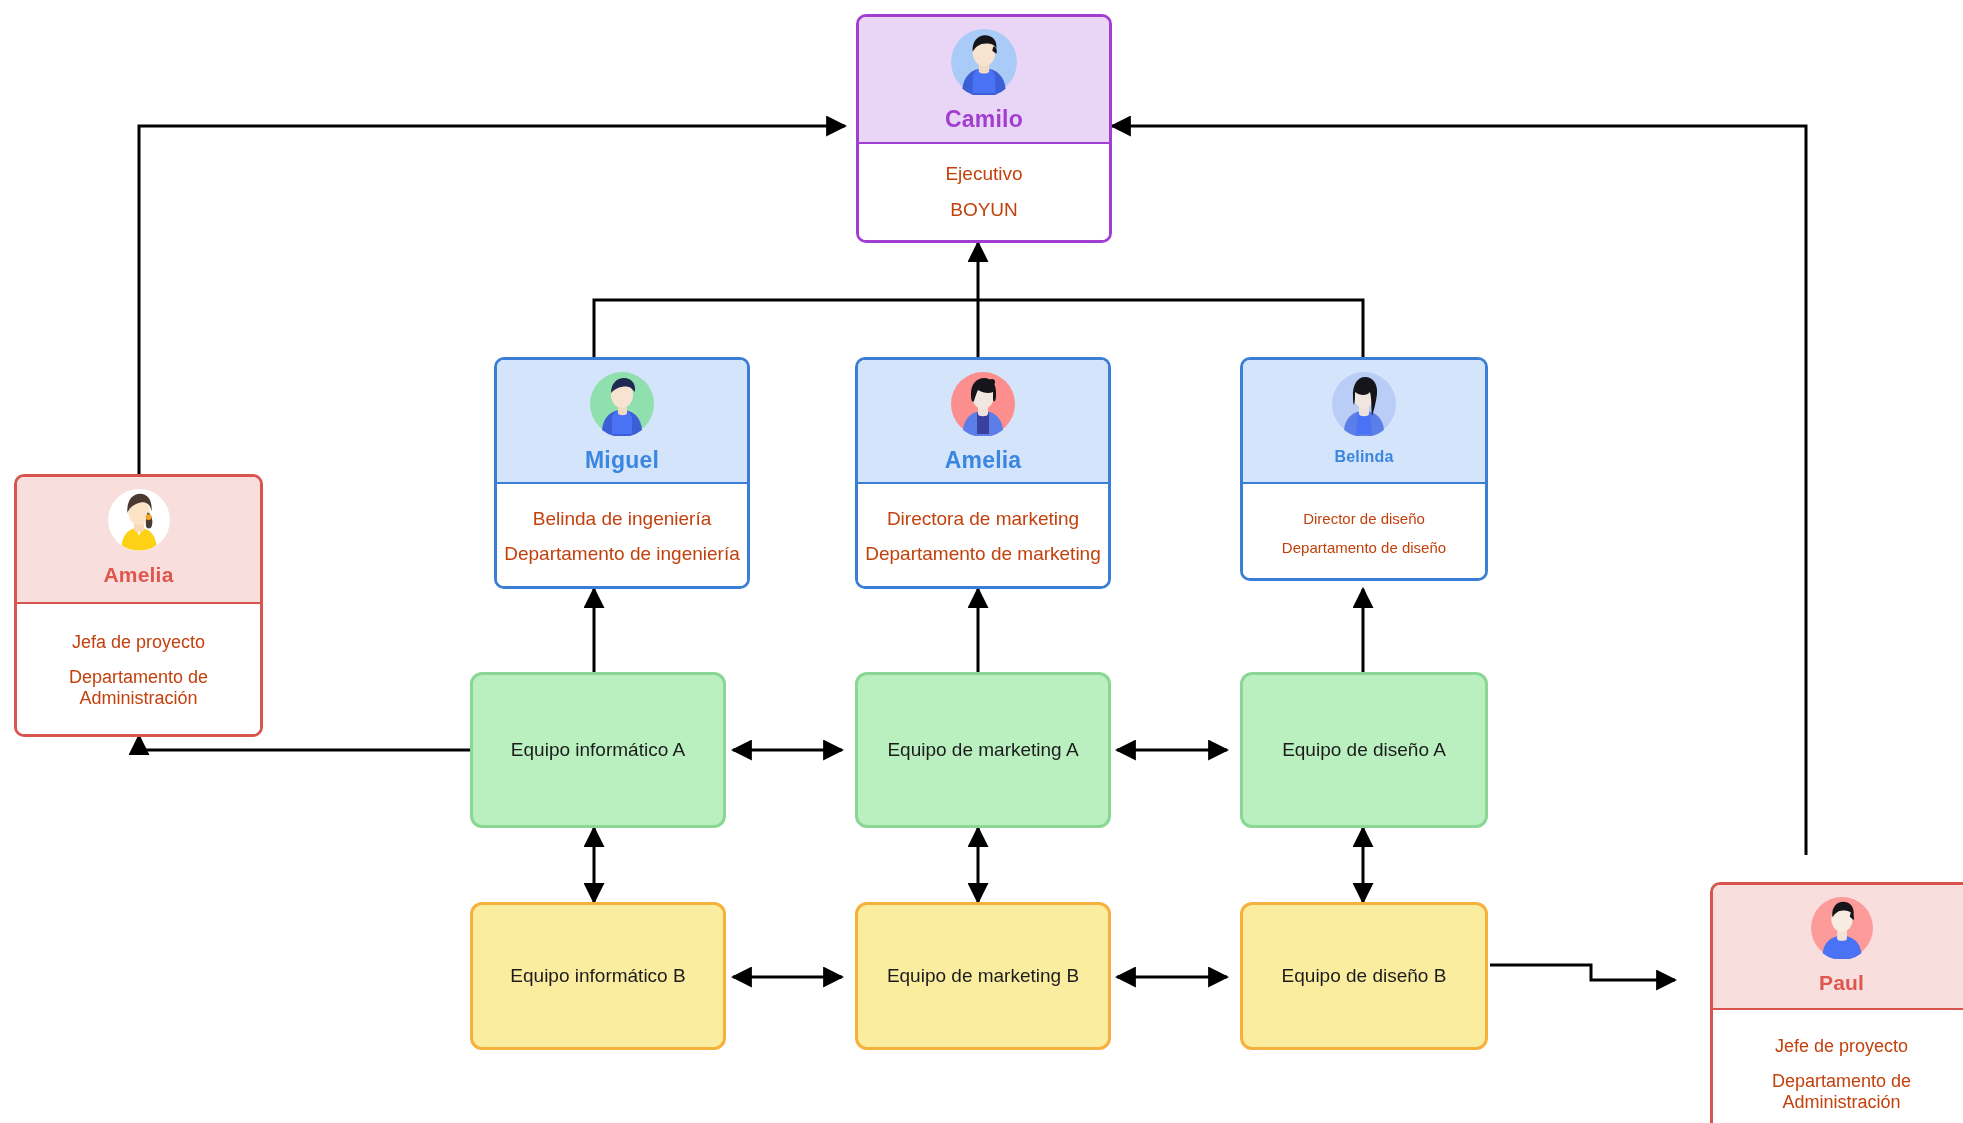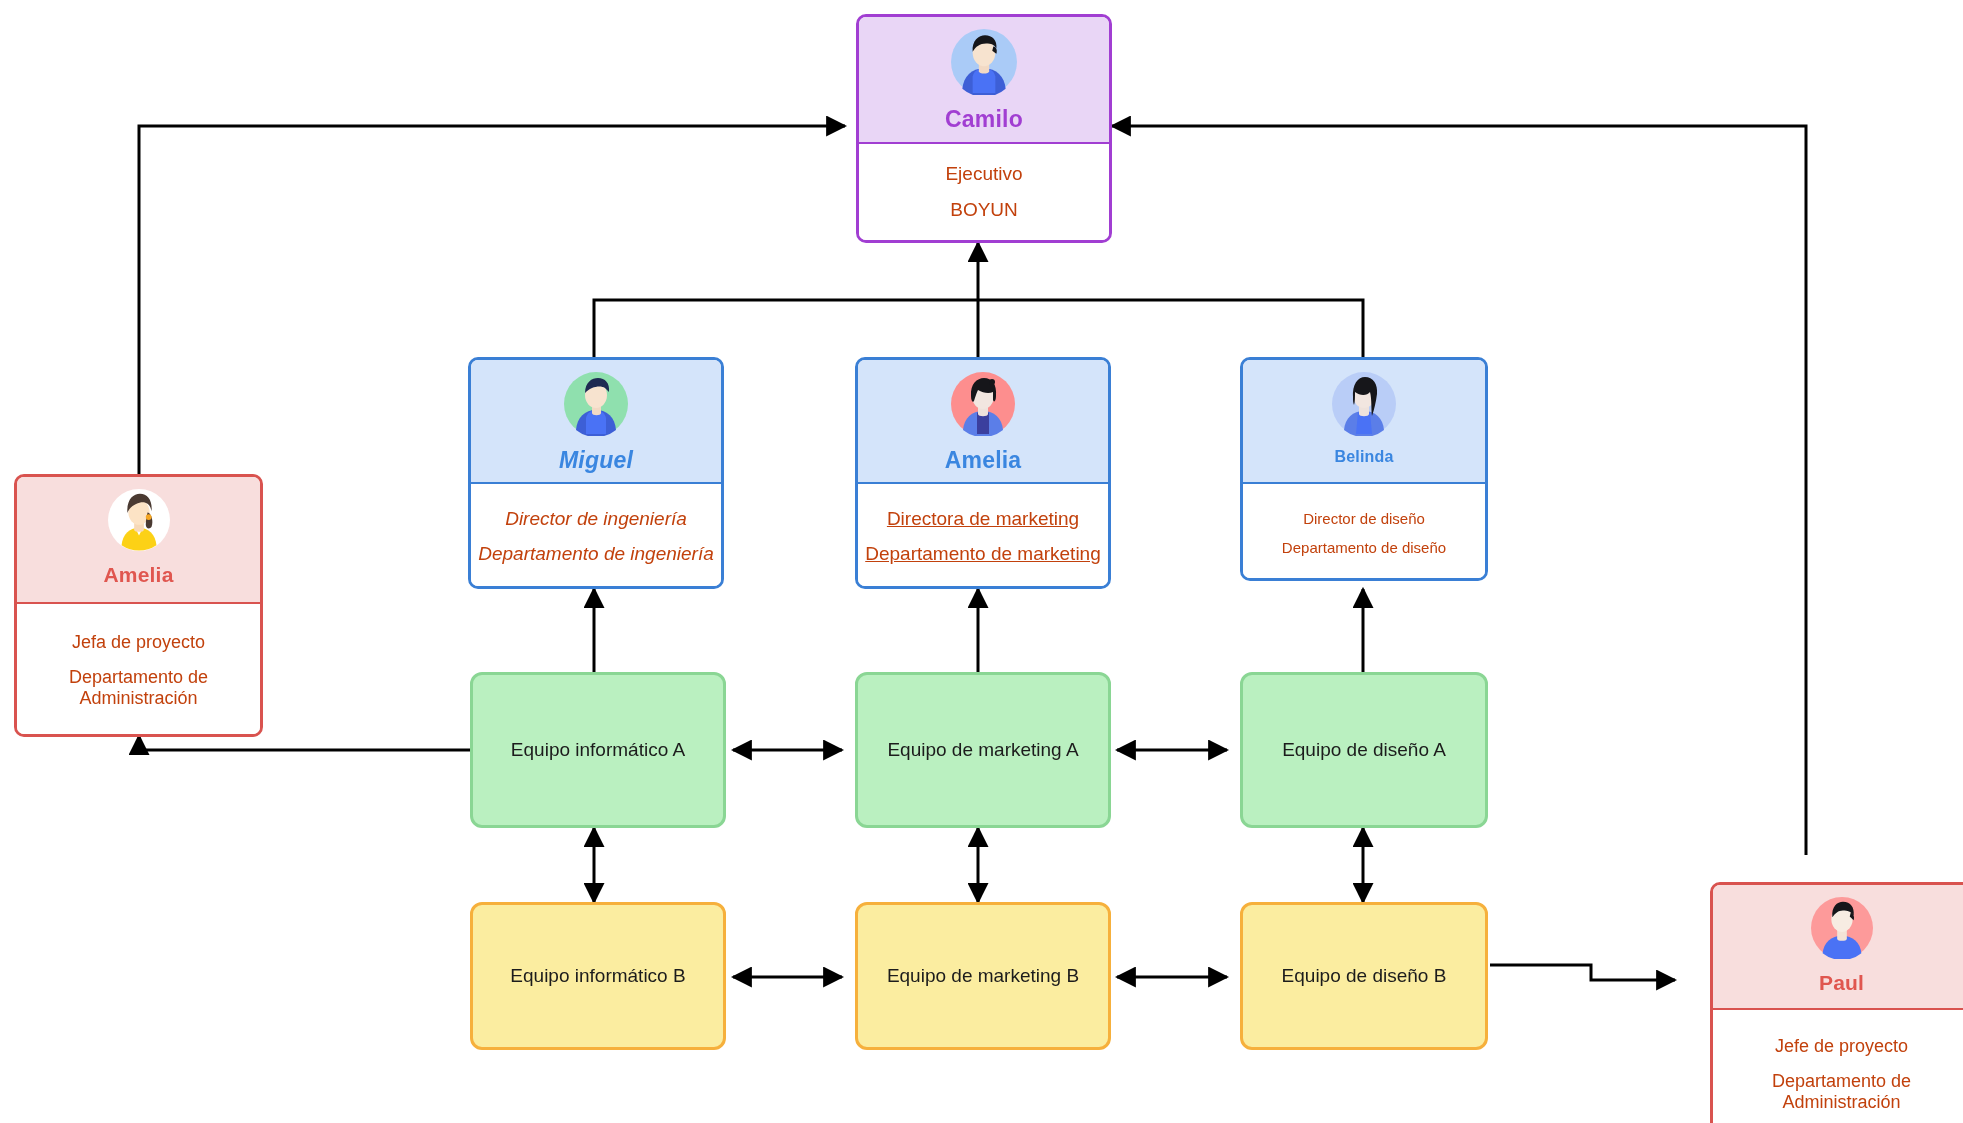--- a/index.html
+++ b/index.html
@@ -157,56 +157,56 @@
         </svg>
       </span>
       <div class="person-name" style="font-size:23px; margin-top:9px;">Camilo</div>
     </div>
     <div class="person-body" style="height:98px; font-size:19px; gap:14px;">
       <p class="person-role">Ejecutivo</p>
       <p class="person-dept">BOYUN</p>
     </div>
   </div>
 
-  <div class="person-card card-blue" style="left:468px; top:357px; width:256px; height:232px;font-style:italic;">
+  <div class="person-card card-blue" style="left:494px; top:357px; width:256px; height:232px;">
     <div class="person-head" style="height:122px; padding-top:12px;">
       <span class="avatar-wrap">
         <svg width="64" height="64" viewBox="0 0 64 64">
           <circle cx="32" cy="32" r="32" fill="#8fe0ae"></circle>
           <path d="M32 38 C21 38 13 45 12 58 A32 32 0 0 0 52 58 C51 45 43 38 32 38 Z" fill="#3d5fd6"></path>
           <path d="M32 38 C27 38 23 41 22 46 L22 62 L42 62 L42 46 C41 41 37 38 32 38 Z" fill="#4a72f5"></path>
           <path d="M28 28 L28 41 C28 44 37 44 37 41 L37 28 Z" fill="#f2d9c4"></path>
           <ellipse cx="32" cy="23" rx="11" ry="13" fill="#f7e3cf"></ellipse>
           <path d="M21 21 C21 10 28 6 34 6 C41 6 46 11 45 20 L41 16 C38 14 33 14 28 16 C25 17 23 19 21 21 Z" fill="#1e2a52"></path>
         </svg>
       </span>
       <div class="person-name" style="font-size:23px; margin-top:9px;">Miguel</div>
     </div>
     <div class="person-body" style="height:107px; font-size:19px; gap:13px;">
-      <p class="person-role">Director de ingeniería</p>
+      <p class="person-role">Belinda de ingeniería</p>
       <p class="person-dept">Departamento de ingeniería</p>
     </div>
   </div>
 
   <div class="person-card card-blue" style="left:855px; top:357px; width:256px; height:232px;">
     <div class="person-head" style="height:122px; padding-top:12px;">
       <span class="avatar-wrap">
         <svg width="64" height="64" viewBox="0 0 64 64">
           <circle cx="32" cy="32" r="32" fill="#fd8e8e"></circle>
           <path d="M32 39 C21 39 13 46 12 58 A32 32 0 0 0 52 58 C51 46 43 39 32 39 Z" fill="#5b7ee8"></path>
           <path d="M26 40 L26 62 L38 62 L38 40 C36 44 28 44 26 40 Z" fill="#3b3f9e"></path>
           <path d="M27 29 L27 42 C27 45 37 45 37 42 L37 29 Z" fill="#eee2dc"></path>
           <ellipse cx="32" cy="24" rx="11" ry="13" fill="#f2e6e0"></ellipse>
           <path d="M20 24 C19 12 26 6 33 6 C41 6 46 12 45 24 C45 29 43 31 42 28 L42 20 C38 22 32 21 27 18 C25 22 24 26 23 29 C22 31 20 29 20 24 Z" fill="#16161a"></path>
           <circle cx="41" cy="10" r="3" fill="#16161a"></circle>
         </svg>
       </span>
       <div class="person-name" style="font-size:23px; margin-top:9px;">Amelia</div>
     </div>
-    <div class="person-body" style="height:107px; font-size:19px; gap:13px;text-decoration:underline;">
+    <div class="person-body" style="height:107px; font-size:19px; gap:13px;">
       <p class="person-role">Directora de marketing</p>
       <p class="person-dept">Departamento de marketing</p>
     </div>
   </div>
 
   <div class="person-card card-blue" style="left:1240px; top:357px; width:248px; height:224px;">
     <div class="person-head" style="height:122px; padding-top:12px;">
       <span class="avatar-wrap">
         <svg width="64" height="64" viewBox="0 0 64 64">
           <circle cx="32" cy="32" r="32" fill="#b9cdf7"></circle>

